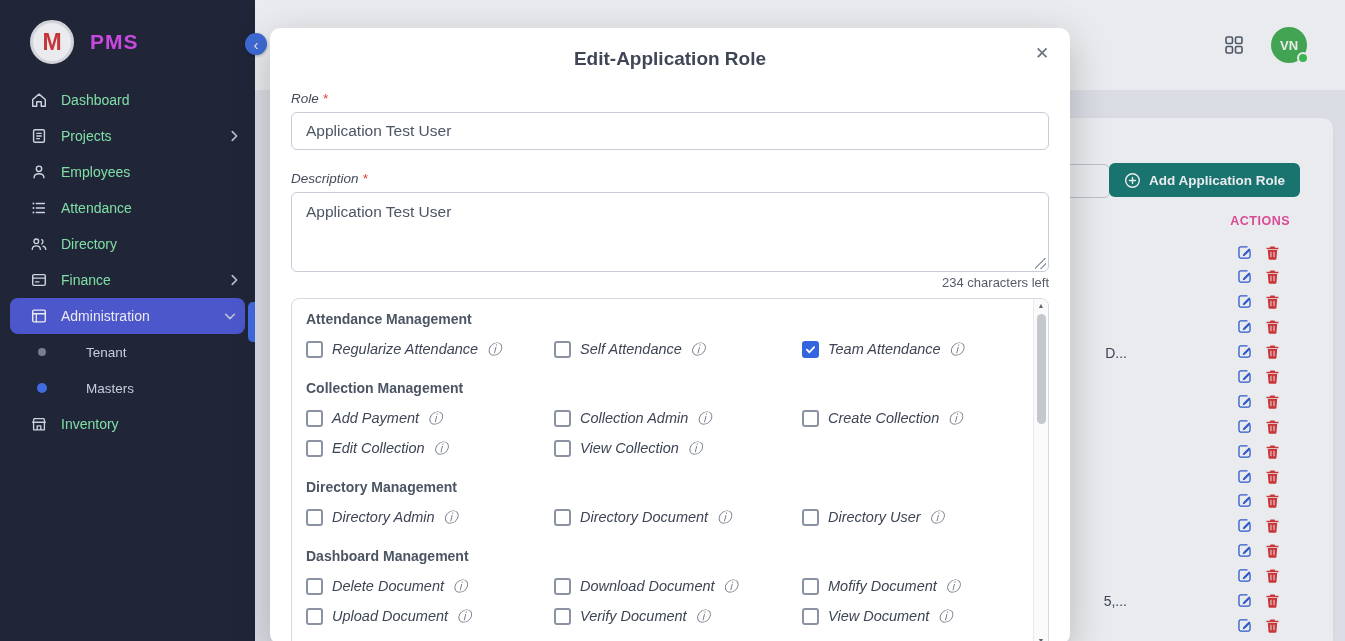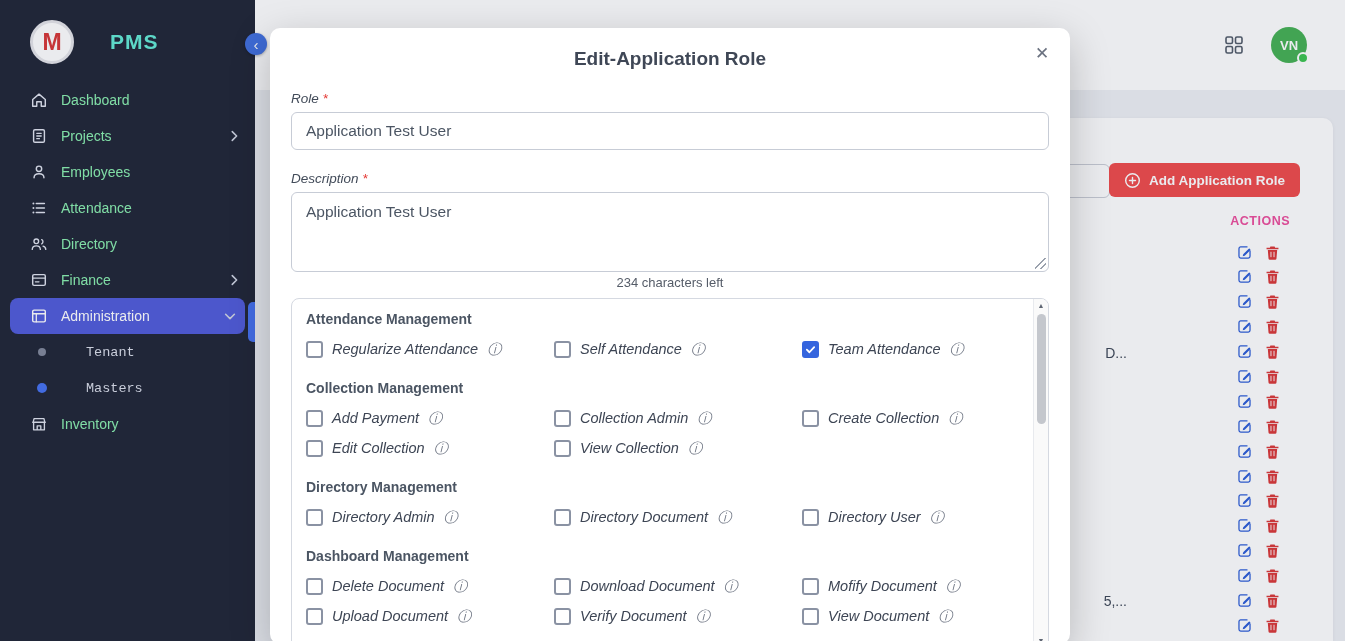--- a/index.html
+++ b/index.html
@@ -5,51 +5,51 @@
   * { margin:0; padding:0; box-sizing:border-box; }
   html,body { width:1345px; height:641px; overflow:hidden; }
   body { font-family:"Liberation Sans", sans-serif; background:#edeff4; }
   #app { position:relative; width:1345px; height:641px; overflow:hidden; }
 
   
   .sidebar { position:absolute; left:0; top:0; width:255px; height:100%; background:#171d2f; z-index:1; }
   .logo-row { display:flex; align-items:center; gap:16px; padding:20px 16px 16px 30px; }
   .logo-circle { width:44px; height:44px; border-radius:50%; background:#fff; border:3px solid #e4e4e8;
                  display:flex; align-items:center; justify-content:center; font-weight:bold; font-size:23px; color:#d62f2f; }
-  .logo-text { color:#5eead4; font-size:21px; font-weight:bold; letter-spacing:1px;margin-left:20px; }
+  .logo-text { color:#d946ef; font-size:21px; font-weight:bold; letter-spacing:1px; }
   .nav { margin-top:2px; }
   .nav-item { position:relative; display:flex; align-items:center; gap:13px; height:36px; padding:0 14px 0 30px;
               color:#86efac; font-size:14px; cursor:pointer; }
   .nav-item.active { background:#4a55d8; margin:0 10px; border-radius:8px; padding:0 8px 0 20px; color:#fff; }
   .nav-ic { width:18px; height:18px; display:inline-flex; color:#dfe3ee; flex:none; }
   .nav-item.active .nav-ic { color:#fff; }
   .nav-label { white-space:nowrap; }
   .nav-chev { margin-left:auto; display:inline-flex; width:14px; height:14px; color:#cfd4e2; }
-  .nav-item.sub { font-size:13.5px; color:#d9dde8; gap:0;font-family:Liberation Mono, monospace; }
+  .nav-item.sub { font-size:13.5px; color:#d9dde8; gap:0; }
   .dot { width:8px; height:8px; border-radius:50%; background:#7d8497; margin:0 40px 0 8px; flex:none; }
   .dot.sel { background:#3f6df0; width:10px; height:10px; margin:0 39px 0 7px; }
   .active-edge { position:absolute; right:0; top:302px; width:7px; height:40px; background:#3f6df0; border-radius:5px 0 0 5px; }
   .collapse-btn { position:absolute; left:245px; top:33px; width:22px; height:22px; border-radius:50%;
                   background:#3a6be0; color:#fff; display:flex; align-items:center; justify-content:center;
                   z-index:2; font-size:15px; line-height:1; cursor:pointer; box-shadow:0 1px 3px rgba(0,0,0,.35); }
 
   
   .topbar { position:absolute; left:255px; top:0; right:0; height:90px; background:#fff; }
   .topbar-right { position:absolute; right:38px; top:27px; display:flex; align-items:center; gap:26px; }
   .grid-ic { width:22px; height:22px; color:#4b5563; display:inline-flex; cursor:pointer; }
   .avatar { position:relative; width:36px; height:36px; border-radius:50%; background:#3fae4d; color:#fff;
             font-size:13px; font-weight:bold; display:flex; align-items:center; justify-content:center; cursor:pointer; }
   .avatar .status { position:absolute; right:-2px; bottom:-1px; width:12px; height:12px; border-radius:50%;
                     background:#35c24a; border:2px solid #fff; }
   .card { position:absolute; left:283px; top:118px; right:12px; height:523px; background:#fff;
           border-radius:10px 10px 0 0; box-shadow:0 1px 4px rgba(0,0,0,.06); }
   .search-input { position:absolute; right:223px; top:46px; width:220px; height:34px; border:1px solid #c9cdd6;
                   border-radius:6px; background:#fff; }
   .add-btn { position:absolute; right:33px; top:45px; height:34px; padding:0 15px; display:flex; align-items:center;
-             gap:8px; background:#ef4444; color:#fff; border:none; border-radius:6px; font-size:13.5px;
+             gap:8px; background:#0f766e; color:#fff; border:none; border-radius:6px; font-size:13.5px;
              font-weight:bold; font-family:inherit; cursor:pointer; }
   .actions-header { position:absolute; right:43px; top:96px; font-size:12.5px; font-weight:bold; color:#ec4899;
                     letter-spacing:.5px; }
   .t-rows { position:absolute; left:0; right:0; top:122px; }
   .t-row { position:relative; height:24.9px; }
   .t-text { position:absolute; right:206px; top:5px; font-size:14px; color:#374151; }
   .act { position:absolute; top:3.5px; width:17px; height:17px; display:inline-flex; cursor:pointer; }
   .act.edit { right:80px; }
   .act.del { right:52px; }
 
@@ -63,21 +63,21 @@
   .field-label { margin-top:21px; font-size:13.5px; color:#424b59;font-style:italic; }
   .req { color:#e53935; }
   .text-input { display:block; width:758px; height:38px; margin-top:6px; border:1px solid #c7ccd6; border-radius:6px;
                 padding:0 14px; font-size:15.5px; color:#4b5563; font-family:inherit; background:#fff; }
   .textarea-wrap { position:relative; width:758px; height:80px; margin-top:6px; border:1px solid #c7ccd6;
                    border-radius:6px; background:#fff; }
   .textarea { width:100%; height:100%; border:none; resize:none; outline:none; background:transparent;
               padding:10px 14px; font-size:15.5px; color:#4b5563; font-family:inherit; }
   .resize-handle { position:absolute; right:2px; bottom:2px; width:11px; height:11px;
                    background:linear-gradient(135deg, transparent 0 45%, #9aa1ad 45% 53%, transparent 53% 70%, #9aa1ad 70% 78%, transparent 78%); }
-  .chars-left { margin-top:3px; text-align:center; font-size:13px; color:#555c68; }
+  .chars-left { margin-top:3px; text-align:right; font-size:13px; color:#555c68; }
   .perm-box { position:relative; margin-top:8px; width:758px; height:352px; border:1px solid #d5d9e1;
               border-radius:8px; overflow:hidden; }
   .perm-content { padding:12px 40px 12px 14px; }
   .perm-section-title { font-size:14px; font-weight:bold; color:#4b5563; margin-top:16px; }
   .perm-section-title:first-child { margin-top:0; }
   .perm-grid { display:grid; grid-template-columns:repeat(3,248px); margin-top:7px;font-style:italic; }
   .perm-item { display:flex; align-items:center; gap:9px; height:30px; cursor:pointer; }
   .cb { width:17px; height:17px; border:2px solid #8a92a3; border-radius:3px; background:#fff; flex:none;
         display:flex; align-items:center; justify-content:center; }
   .cb.checked { background:#3565de; border-color:#3565de; }

